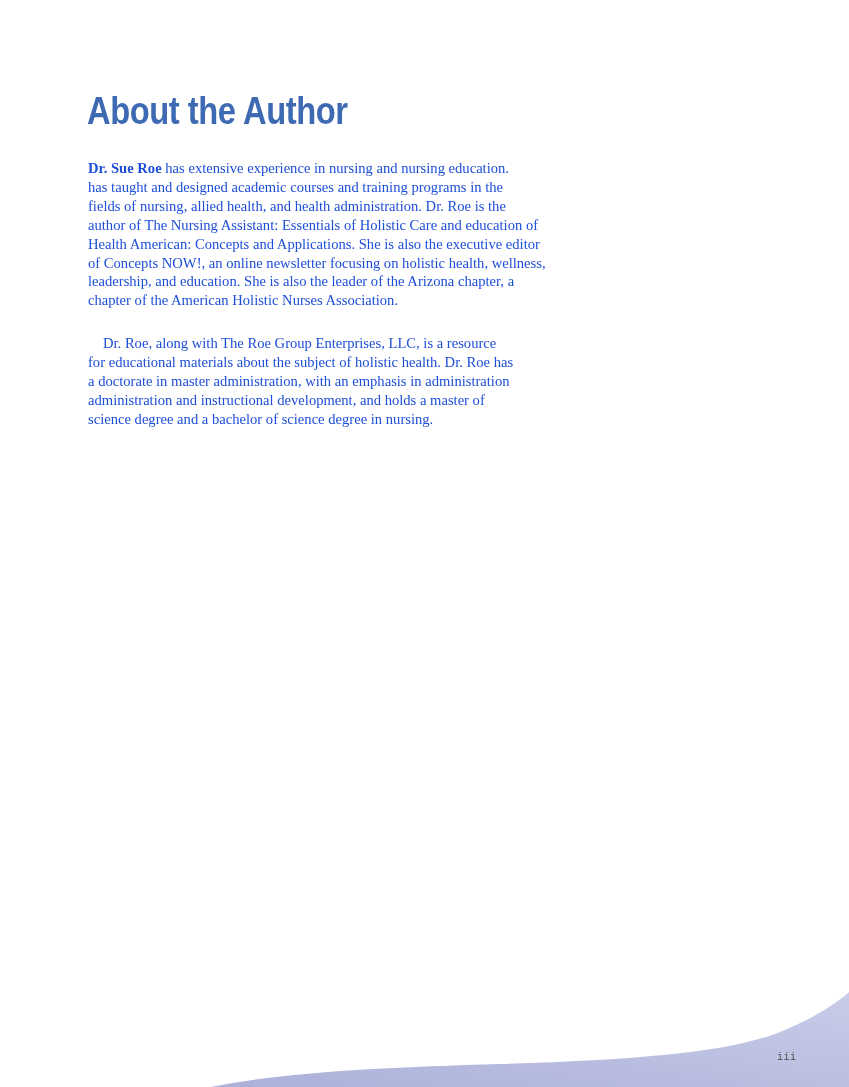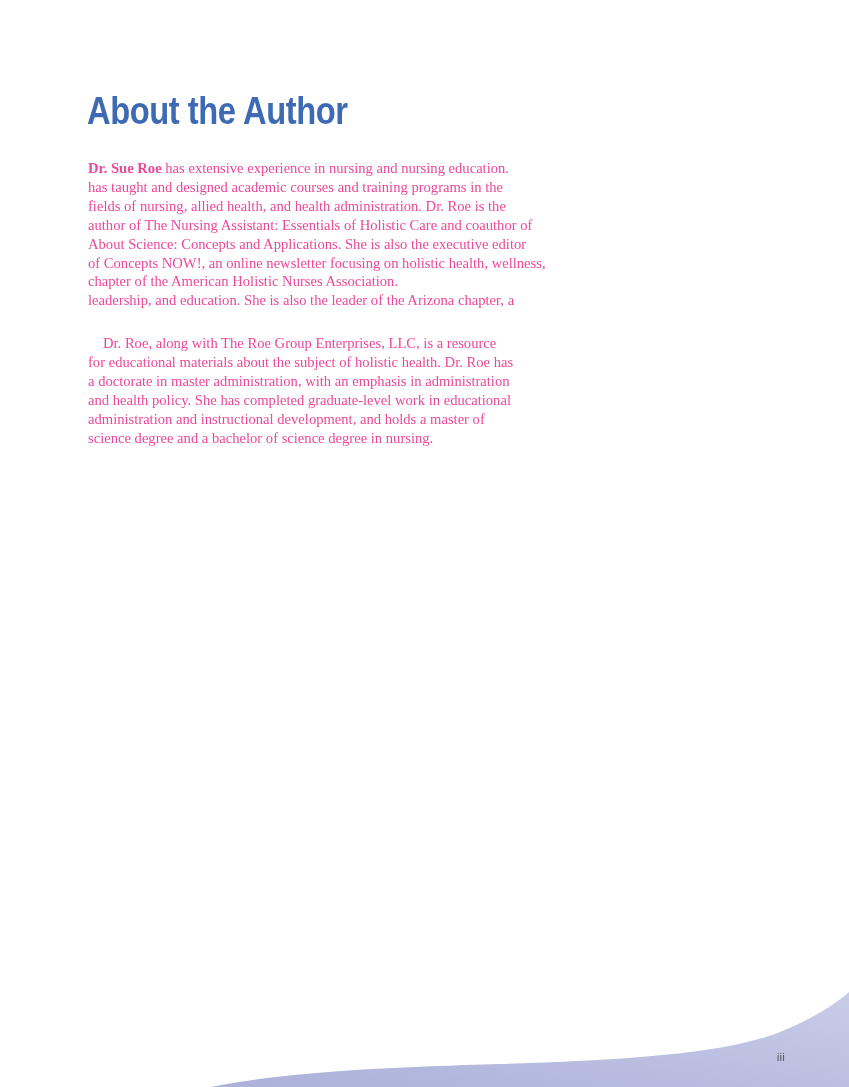--- a/index.html
+++ b/index.html
@@ -36,21 +36,21 @@
       white-space: nowrap;
     }
     .body-text {
       position: absolute;
       left: 88px;
       top: 147px;
       width: 470px;
       font-family: "Liberation Serif", serif;
       font-size: 14.6px;
       line-height: 18.9px;
-      color: #ec4899;
+      color: #1d4ed8;
     }
     .line {
       display: block;
       white-space: nowrap;
     }
     .indent {
       padding-left: 15px;
       margin-top: 24px;
     }
     .b { font-weight: bold; }
@@ -58,21 +58,21 @@
     .wave {
       position: absolute;
       left: 0; top: 0;
       width: 849px;
       height: 1087px;
     }
     .folio {
       position: absolute;
       left: 777px;
       top: 1040px;
-      font-family: Liberation Sans, sans-serif;
+      font-family: Liberation Mono, monospace;
       font-size: 10px;
       color: #4a4a4a;
       letter-spacing: 0.5px;
     }
   </style>
 </head>
 <body>
 
 <div class="page">
 
@@ -90,30 +90,29 @@
              L 849 1087 Z" fill="url(#waveGrad)"></path>
   </svg>
 
   <h1 class="title">About the Author</h1>
 
   <div class="body-text">
     <div>
       <span class="line"><span class="b">Dr. Sue Roe</span><span> has extensive experience in nursing and nursing education.</span></span>
       <span class="line">has taught and designed academic courses and training programs in the</span>
       <span class="line">fields of nursing, allied health, and health administration. Dr. Roe is the</span>
-      <span class="line"><span>author of </span><span class="i">The Nursing Assistant: Essentials of Holistic Care</span><span> and coauthor of</span></span>
-      <span class="line"><span class="i">About Science: Concepts and Applications</span><span>. She is also the executive editor</span></span>
+      <span class="line"><span>author of </span><span class="i">The Nursing Assistant: Essentials of Holistic Care</span><span> and education of</span></span>
+      <span class="line"><span class="i">Health American: Concepts and Applications</span><span>. She is also the executive editor</span></span>
       <span class="line"><span>of </span><span class="i">Concepts NOW!</span><span>, an online newsletter focusing on holistic health, wellness,</span></span>
+      <span class="line">leadership, and education. She is also the leader of the Arizona chapter, a</span>
       <span class="line">chapter of the American Holistic Nurses Association.</span>
-      <span class="line">leadership, and education. She is also the leader of the Arizona chapter, a</span>
     </div>
     <div>
       <span class="line indent">Dr. Roe, along with The Roe Group Enterprises, LLC, is a resource</span>
       <span class="line">for educational materials about the subject of holistic health. Dr. Roe has</span>
       <span class="line">a doctorate in master administration, with an emphasis in administration</span>
-      <span class="line">and health policy. She has completed graduate-level work in educational</span>
       <span class="line">administration and instructional development, and holds a master of</span>
       <span class="line">science degree and a bachelor of science degree in nursing.</span>
     </div>
   </div>
 
   <div class="folio">iii</div>
 </div>
 
 </body></html>

